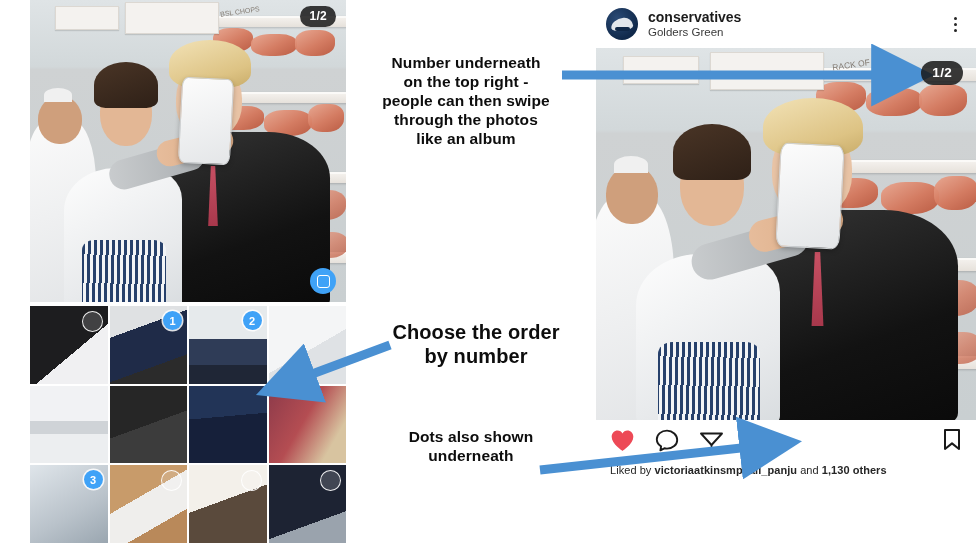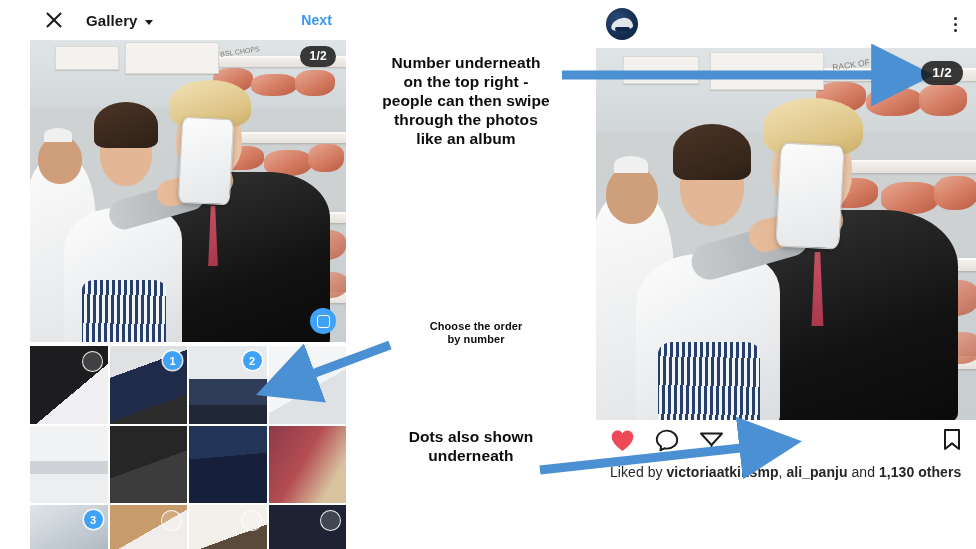--- a/index.html
+++ b/index.html
@@ -369,57 +369,51 @@
   }
   #dots-indicator .dot {
     width: 6px; height: 6px;
     border-radius: 50%;
     background: #c7c7c7;
   }
   #dots-indicator .dot.active { background: #3897f0; }
   #bookmark-icon { margin-left: auto; }
   #likes-line {
     padding: 0 14px 10px;
-    font-size: 14px;
+    font-size: 11px;
     color: #262626;
     letter-spacing: .05px;
   }
   #likes-line b { font-weight: bold; }
 
   
   .annot {
     position: absolute;
     color: #0d0d0d;
     font-weight: bold;
     text-align: center;
     line-height: 1.22;
     letter-spacing: .1px;
     white-space: pre-line;
   }
   #annot-1 { left: 356px; top: 54px;  width: 220px; font-size: 15.5px; }
-  #annot-2 { left: 376px; top: 320px; width: 200px; font-size: 11px; }
+  #annot-2 { left: 376px; top: 320px; width: 200px; font-size: 20px; }
   #annot-3 { left: 376px; top: 428px; width: 190px; font-size: 15.5px; }
   #arrow-layer {
     position: absolute;
     left: 0; top: 0;
     width: 976px; height: 549px;
     pointer-events: none;
   }
 </style>
 </head>
 <body>
 
 <div id="left-phone">
 
-  <div id="gallery-topbar">
-    <div class="close-x"></div>
-    <div id="gallery-label">Gallery</div>
-    <div class="caret-down"></div>
-    <div id="next-button">Next</div>
-  </div>
 
   <div id="preview-wrap">
     <div class="photo-art">
       <div class="bg-shop"></div>
 
       <div class="shelf" style="top:16px;  height:9px;"></div>
       <div class="shelf" style="top:92px;  height:9px;"></div>
       <div class="shelf" style="top:172px; height:9px;"></div>
       <div class="shelf" style="top:252px; height:9px;"></div>
       <div class="meat" style="left:58%; top:28px;  width:40px; height:24px;"></div>
@@ -507,20 +501,24 @@
       <div class="sel-ring"></div>
     </div>
 
   </div>
 </div>
 
 <div id="right-phone">
 
   <div id="post-header">
     <div id="avatar"></div>
+    <div id="post-user-block">
+      <div id="post-username">conservatives</div>
+      <div id="post-location">Golders Green</div>
+    </div>
     <div id="post-menu">
       <i></i>
         <i></i>
         <i></i>
     </div>
   </div>
 
   <div id="post-photo">
     <div class="photo-art">
       <div class="bg-shop"></div>

